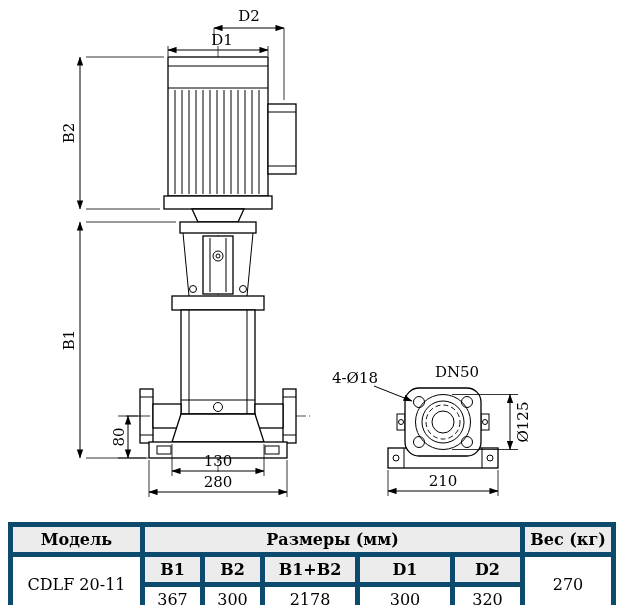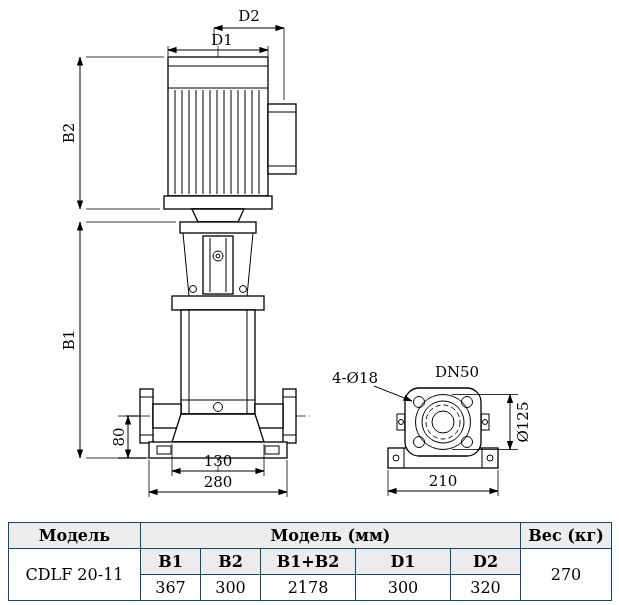--- a/index.html
+++ b/index.html
@@ -24,21 +24,21 @@
   .dashed  { fill: none; stroke: #000; stroke-width: 0.9; stroke-dasharray: 5 3; }
 
   table.dims {
     border-collapse: collapse;
     table-layout: fixed;
     width: 603px;
     margin: 2px 0 0 8px;
     font-size: 16px;
   }
   table.dims th, table.dims td {
-    border: 1px solid #0c4a6e;
+    border: 5px solid #0c4a6e;
     text-align: center;
     vertical-align: middle;
     padding: 3px 0;
     overflow: hidden;
     white-space: nowrap;
   }
   table.dims th { background: #ececec; font-weight: bold; }
   table.dims td { background: #fff; font-weight: normal; }
 </style>
 </head>
@@ -237,21 +237,21 @@
         <col style="width:60px">
         <col style="width:60px">
       <col style="width:95px">
         <col style="width:95px">
         <col style="width:70px">
       <col style="width:91px">
     </colgroup>
     <tbody>
       <tr>
         <th>Модель</th>
-        <th colspan="5">Модель (мм)</th>
+        <th colspan="5">Размеры (мм)</th>
         <th>Вес (кг)</th>
       </tr>
       <tr>
         <td rowspan="2">CDLF 20-11</td>
         <th>B1</th>
         <th>B2</th>
         <th>B1+B2</th>
         <th>D1</th>
         <th>D2</th>
         <td rowspan="2">270</td>

